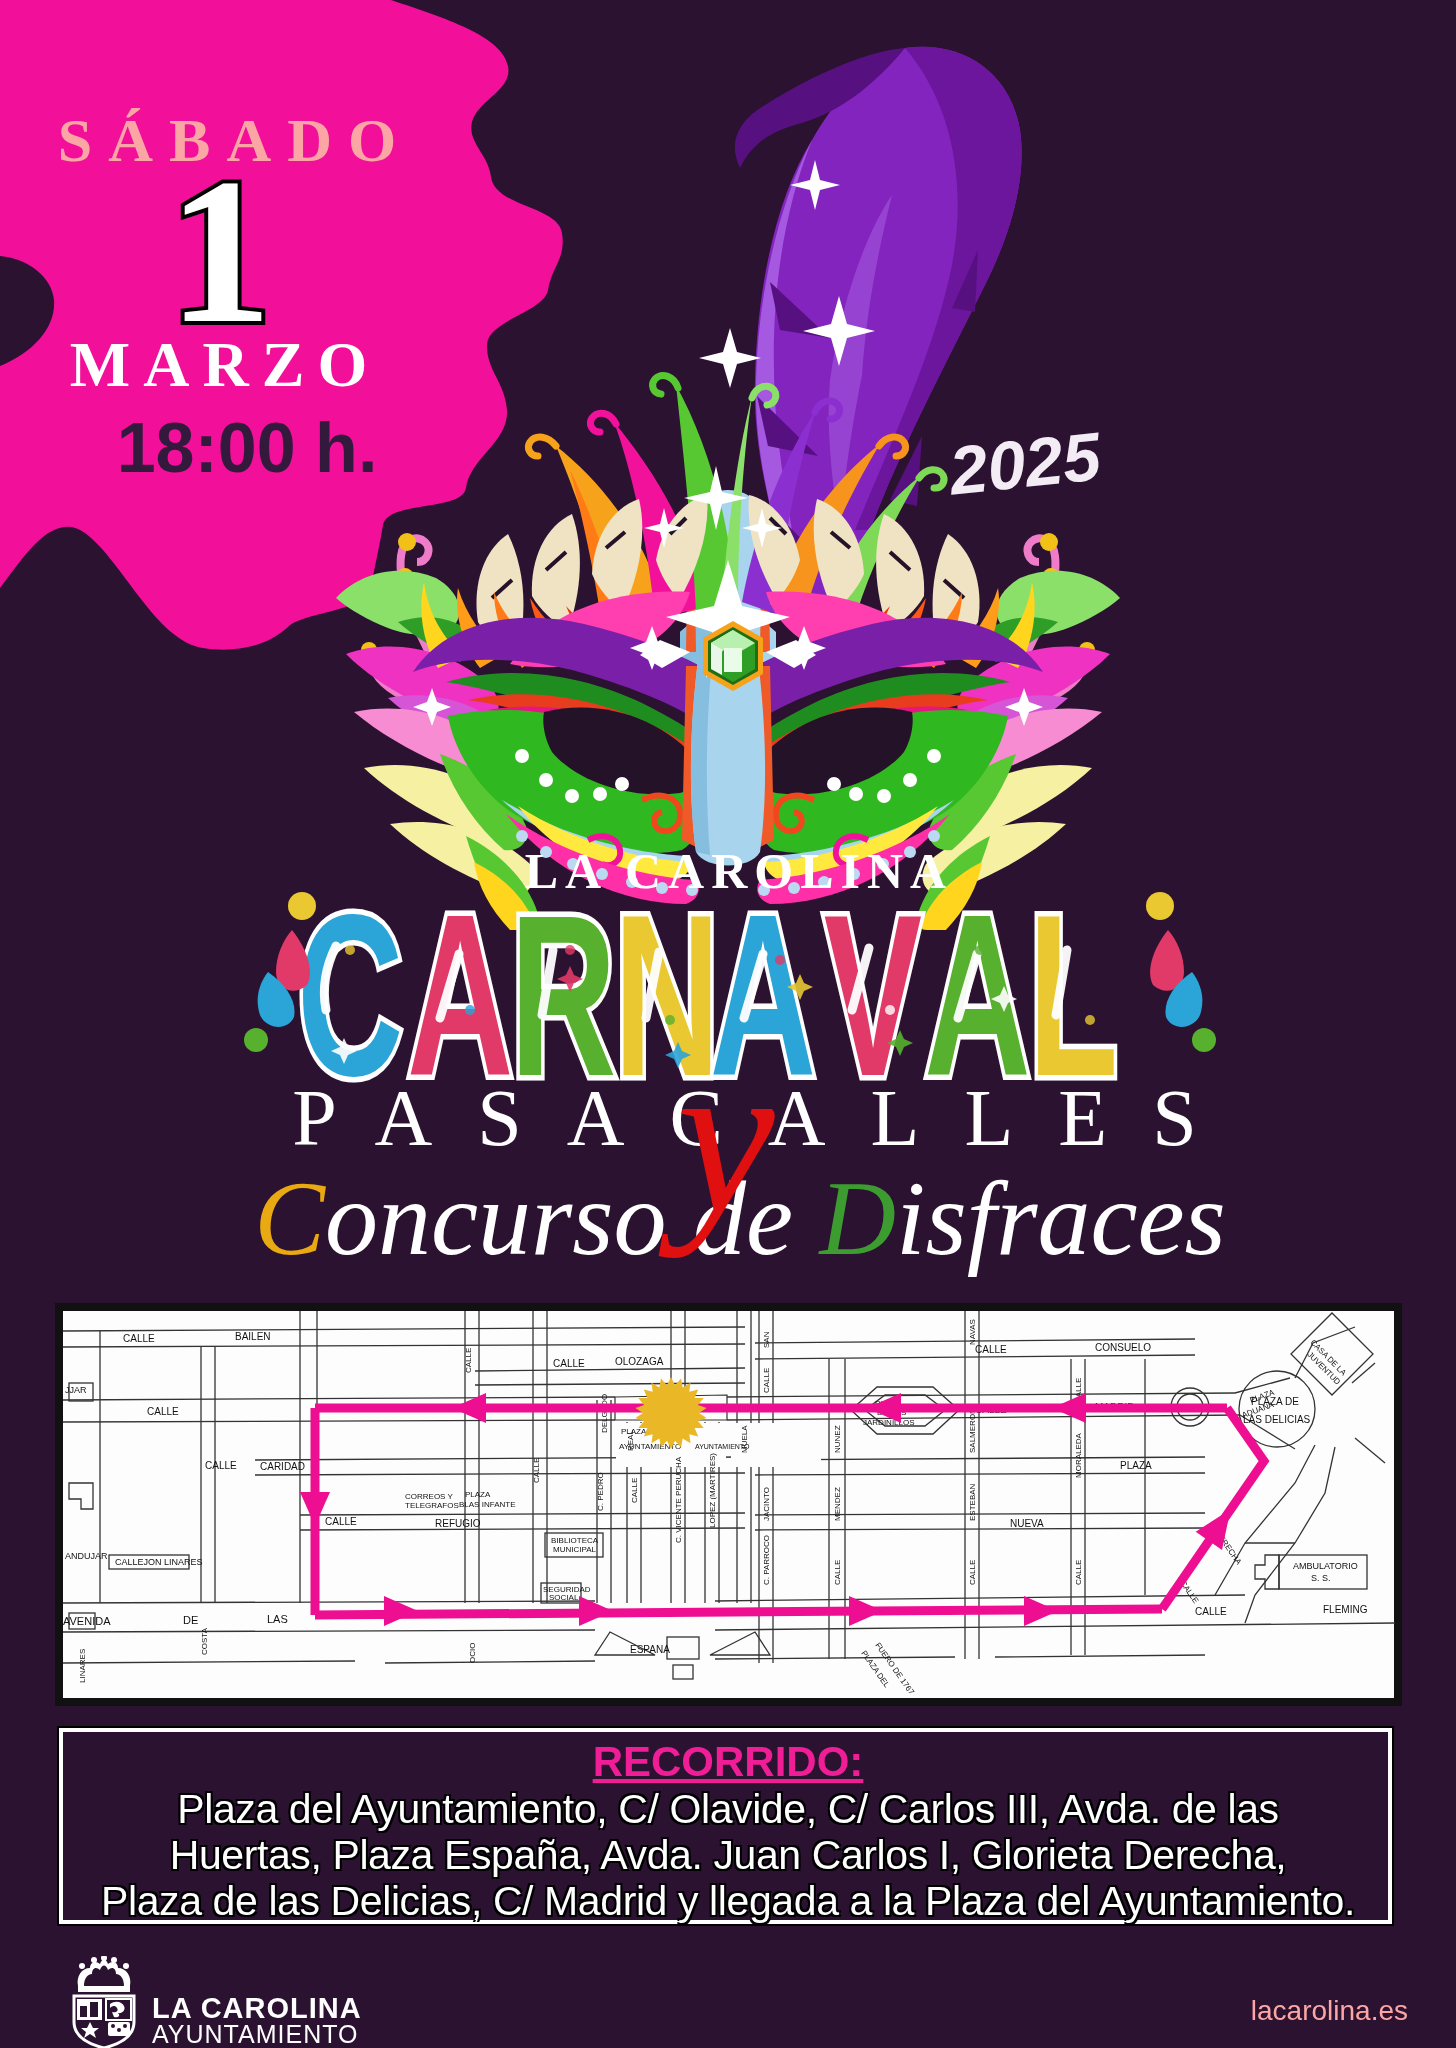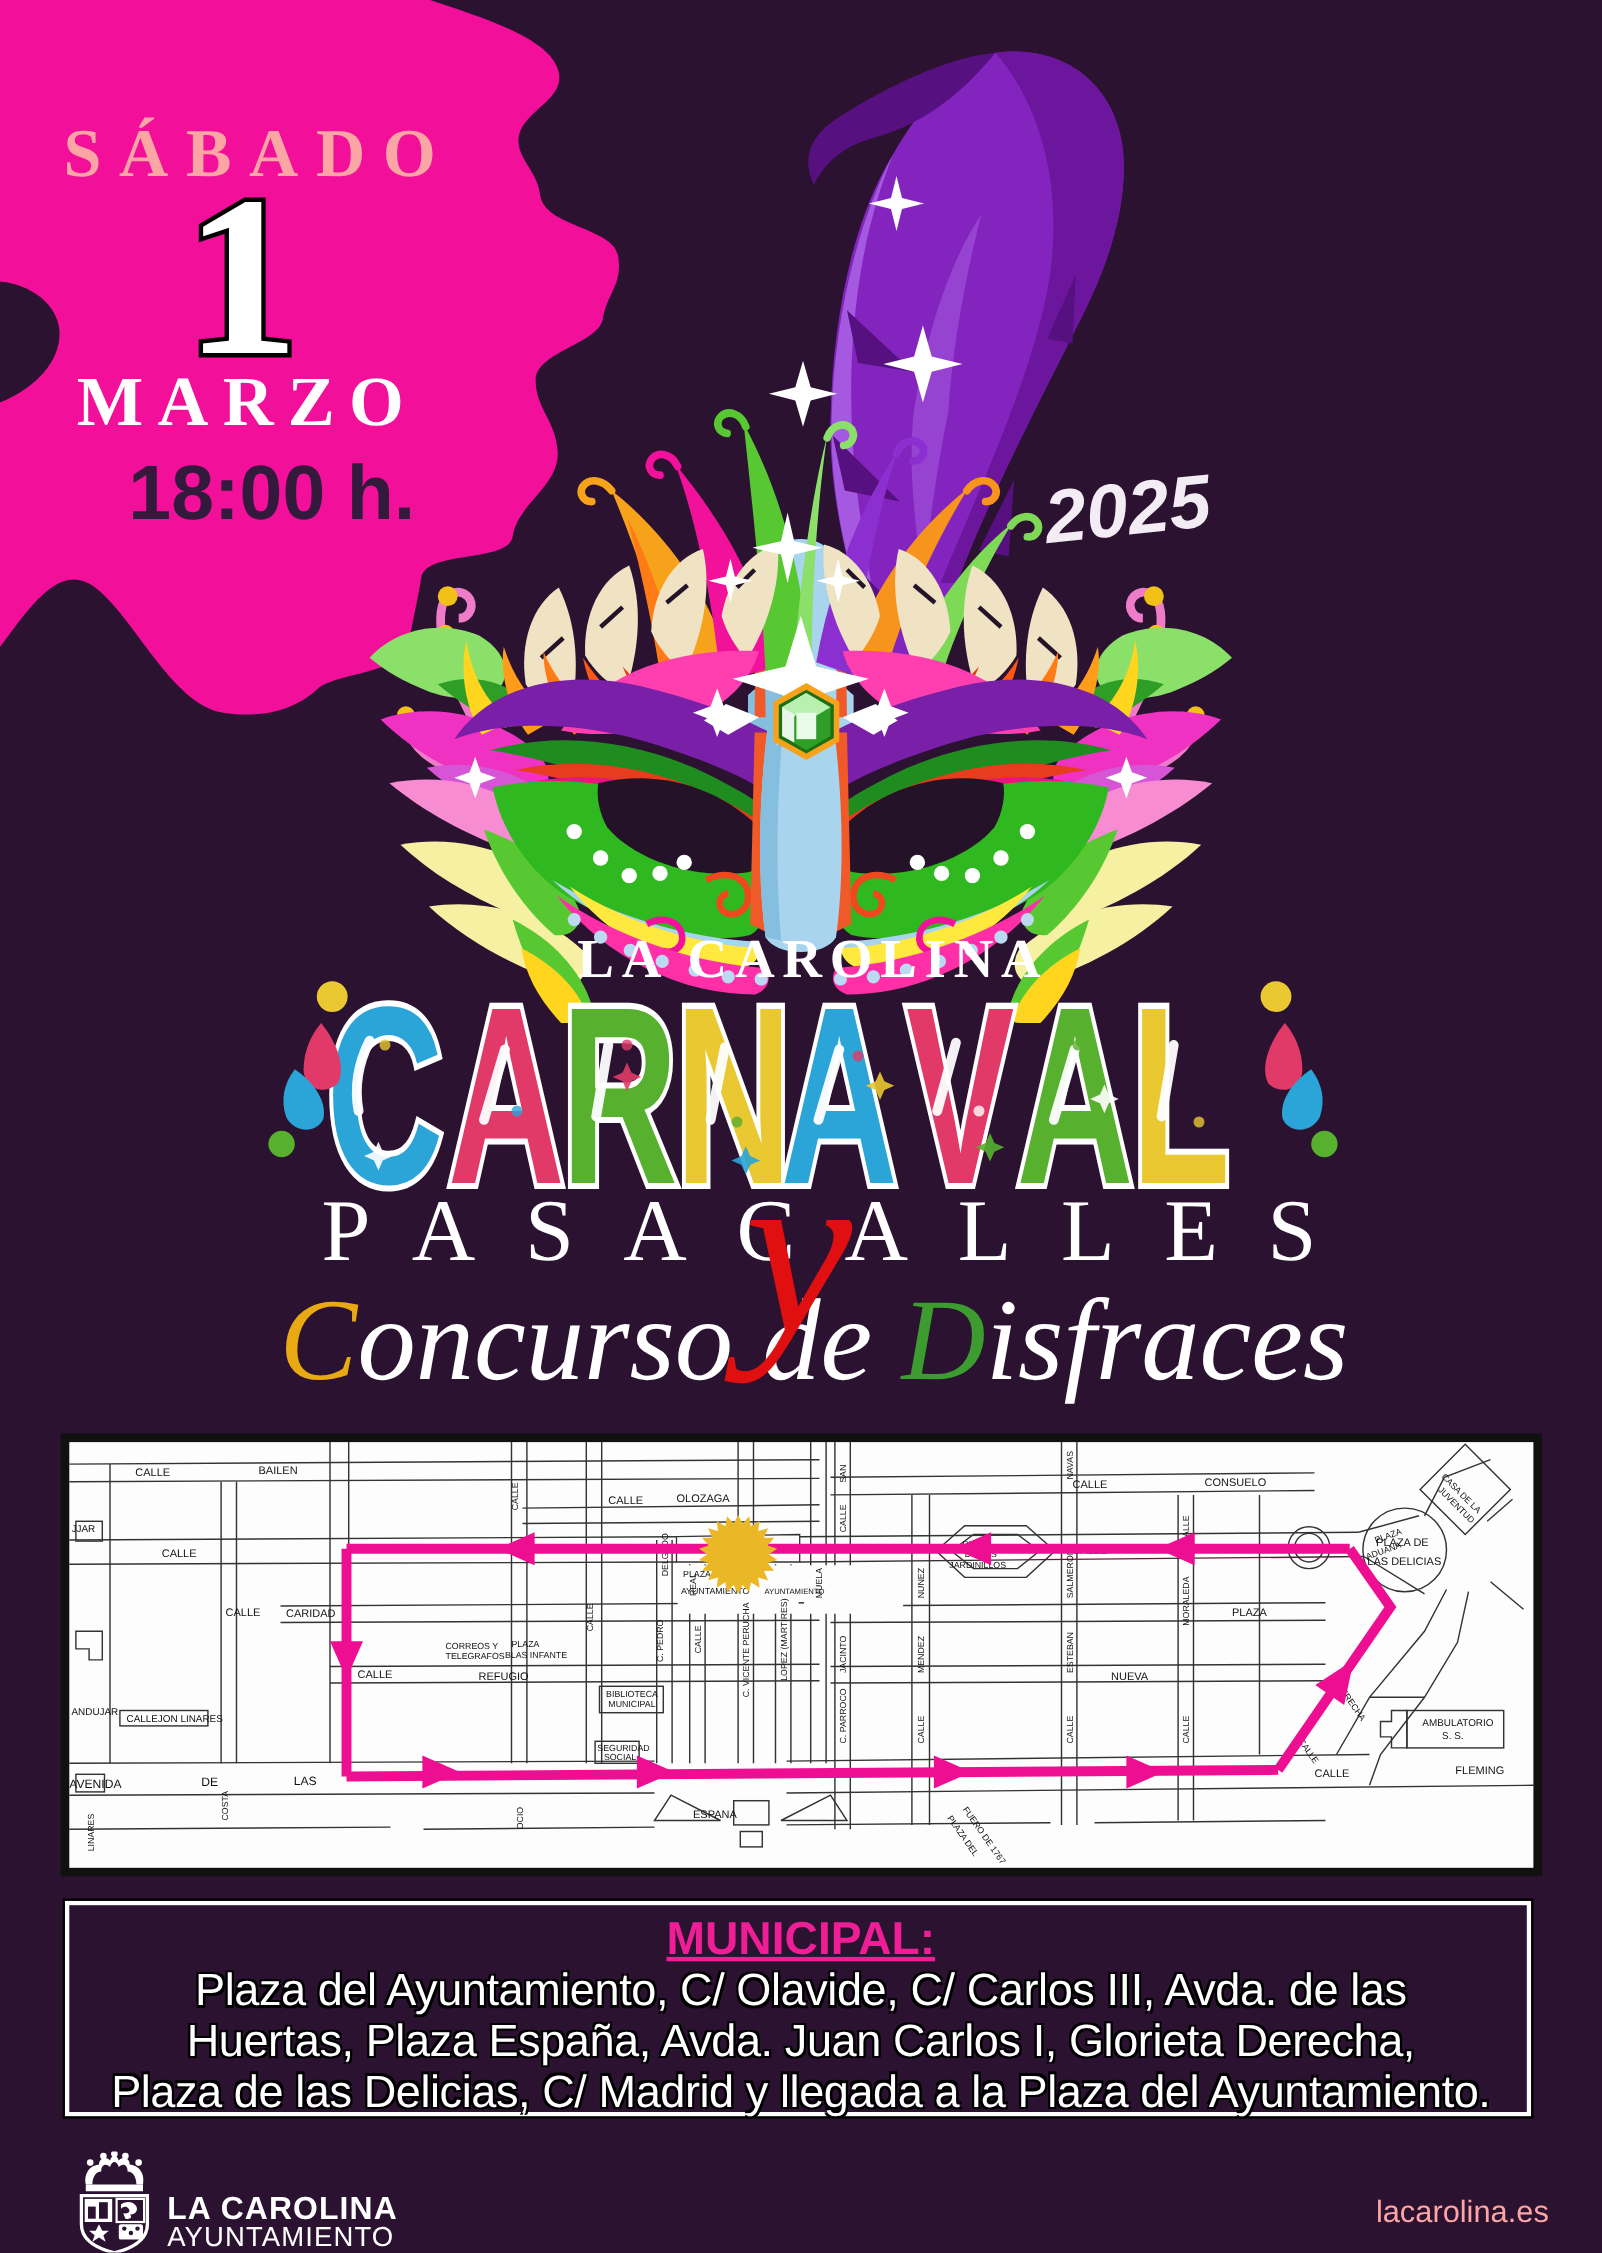--- a/index.html
+++ b/index.html
@@ -554,21 +554,21 @@
     <path d="M558,308 L524,293 L524,323 Z"></path>
     <path d="M828,308 L794,293 L794,323 Z"></path>
     <path d="M1003,308 L969,293 L969,323 Z"></path>
     <path d="M1175.6,206.2 L1167.0,246.9 L1140.7,228.8 Z"></path>
   </g>
 
   <path d="M616.0,74.0 L620.0,82.3 L626.1,75.5 L627.6,84.5 L635.5,79.7 L634.3,88.8 L643.2,86.4 L639.6,94.9 L648.7,95.0 L642.9,102.1 L651.6,104.9 L644.0,110.0 L651.6,115.1 L642.9,117.9 L648.7,125.0 L639.6,125.1 L643.2,133.6 L634.3,131.2 L635.5,140.3 L627.6,135.5 L626.1,144.5 L620.0,137.7 L616.0,146.0 L612.0,137.7 L605.9,144.5 L604.4,135.5 L596.5,140.3 L597.7,131.2 L588.8,133.6 L592.4,125.1 L583.3,125.0 L589.1,117.9 L580.4,115.1 L588.0,110.0 L580.4,104.9 L589.1,102.1 L583.3,95.0 L592.4,94.9 L588.8,86.4 L597.7,88.8 L596.5,79.7 L604.4,84.5 L605.9,75.5 L612.0,82.3 Z" fill="#eab827"></path>
 </svg>
 
 <div class="abs" style="left:59px;top:1728px;width:1333px;height:196px;border:4px solid #ffffff;outline:2px solid #000;box-sizing:border-box;"></div>
-<div class="abs" style="left:0px;top:1738px;width:1456px;text-align:center;color:#ef1e96;font-size:42px;font-weight:bold;text-decoration:underline;">MUNICIPAL:</div>
+<div class="abs" style="left:0px;top:1738px;width:1456px;text-align:center;color:#ef1e96;font-size:42px;font-weight:bold;text-decoration:underline;">RECORRIDO:</div>
 <div class="abs" style="left:0px;top:1786px;width:1456px;text-align:center;color:#ffffff;font-size:41px;line-height:46px;letter-spacing:-0.4px;text-shadow:2px 2px 0 #000, -2px -2px 0 #000, 2px -2px 0 #000, -2px 2px 0 #000;">Plaza del Ayuntamiento, C/ Olavide, C/ Carlos III, Avda. de las<br>Huertas, Plaza España, Avda. Juan Carlos I, Glorieta Derecha,<br>Plaza de las Delicias, C/ Madrid y llegada a la Plaza del Ayuntamiento.</div>
 
 <svg class="abs" style="left:66px;top:1956px;" width="76" height="92" viewBox="0 0 76 92">
   <g fill="#ffffff">
 
     <path d="M12,30 L64,30 L64,36 L12,36 Z"></path>
     <path d="M12,30 C10,20 16,12 24,12 C24,6 30,4 34,8 C36,2 40,2 42,8 C46,4 52,6 52,12 C60,12 66,20 64,30 L58,30 C58,22 54,18 50,18 C50,12 46,10 42,14 C40,8 36,8 34,14 C30,10 26,12 26,18 C22,18 18,22 18,30 Z"></path>
     <circle cx="16" cy="10" r="3"></circle>
       <circle cx="28" cy="4" r="3"></circle>
       <circle cx="38" cy="2" r="3"></circle>

